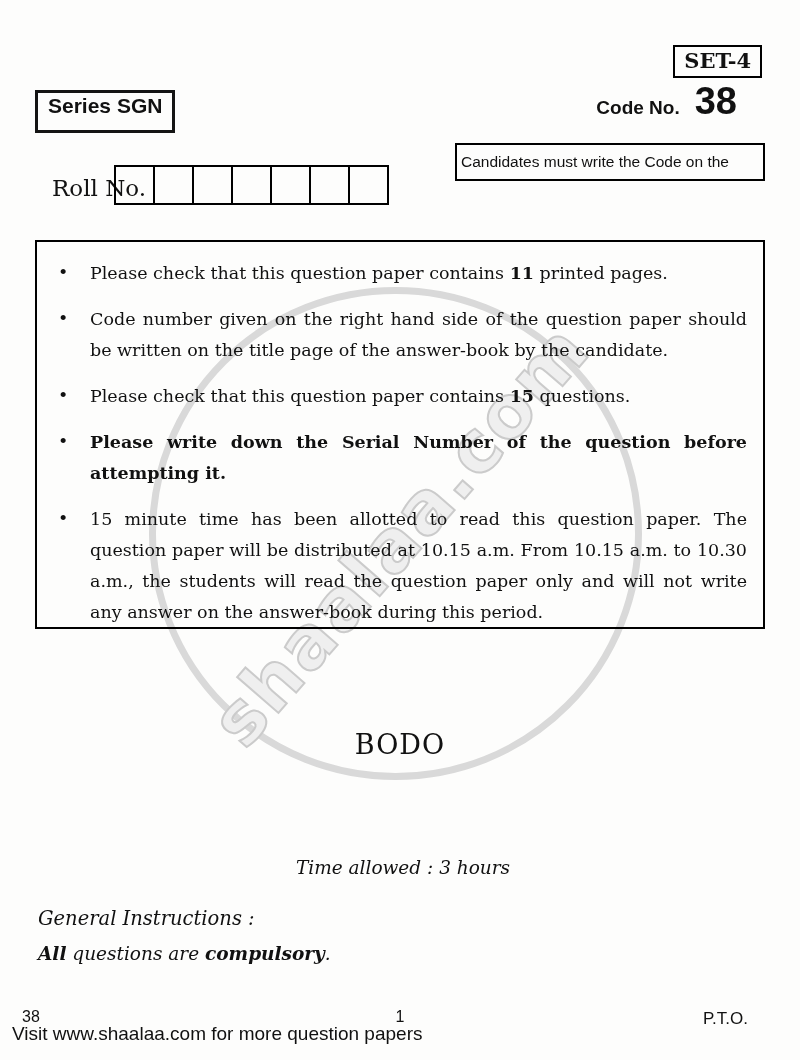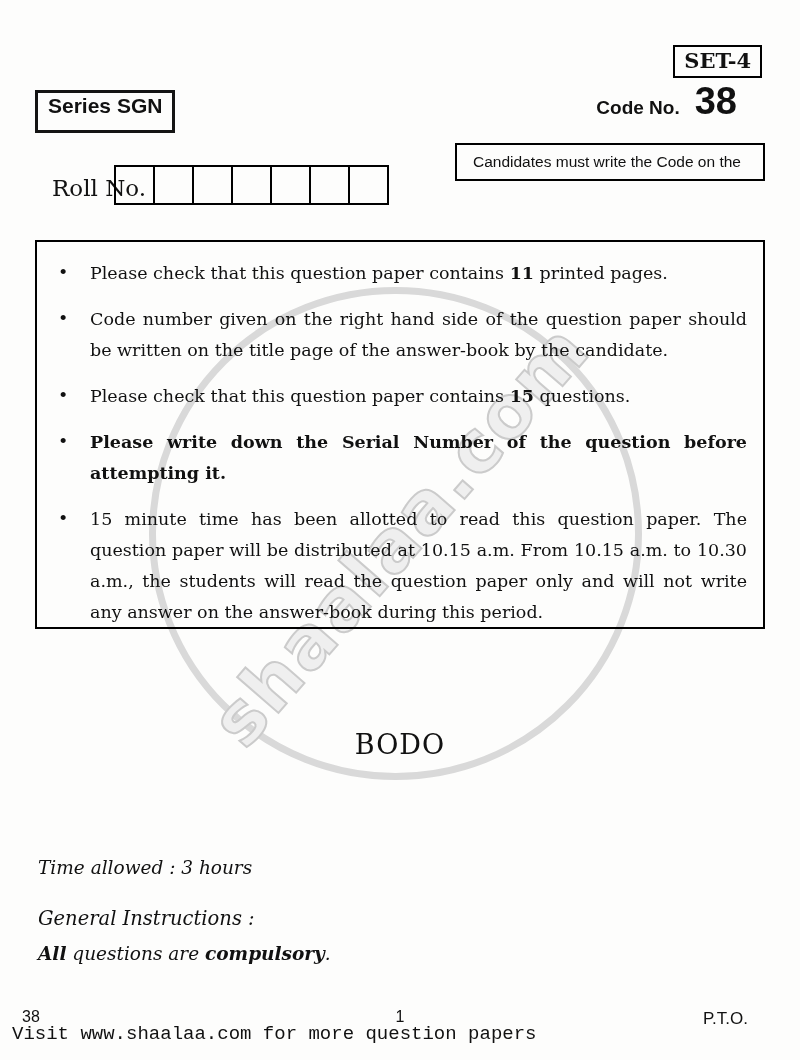--- a/index.html
+++ b/index.html
@@ -43,21 +43,21 @@
   .roll-label { left:52px; top:175px; font-size:23px; }
   .roll-boxes { left:114px; top:165px; display:flex; }
   .roll-box {
     width:41px; height:40px; border:2px solid #000; box-sizing:border-box;
     margin-left:-2px; background:transparent;
   }
   .roll-box:first-child { margin-left:0; }
 
   .cand-box {
     left:455px; top:143px; width:310px; box-sizing:border-box;
-    border:2px solid #000; padding:4px 16px 5px;
+    border:2px solid #000; padding:4px 4px 5px;
     font-family:"Liberation Sans", sans-serif; font-size:15.5px; line-height:25px;
   }
 
   
   .notice-box {
     left:35px; top:240px; width:730px; height:389px; box-sizing:border-box;
     border:2px solid #000; padding:16px 16px 0 0;
   }
   .notice-box ul { margin:0; padding:0; list-style:none; }
   .notice-box li {
@@ -68,30 +68,30 @@
   .itext.justify { text-align:justify; }
   .bold { font-weight:700; }
 
   
   .subject-title {
     top:729px; left:0; width:100%; text-align:center;
     font-weight:400; font-size:27px; letter-spacing:1px;
   }
   .info-row {
     top:857px; left:38px; width:730px; display:flex;
-    justify-content:space-between; font-style:italic; font-size:18.5px;
+    justify-content:center; font-style:italic; font-size:18.5px;
   }
   .gen-heading { top:907px; left:38px; font-weight:400; font-style:italic; font-size:19.5px; }
   .gen-line { top:943px; left:38px; font-style:italic; font-size:18.5px; }
 
   
   .footer-code  { left:22px; top:1008px; font-family:"Liberation Sans", sans-serif; font-size:16px; }
   .footer-page  { left:0; top:1008px; width:100%; text-align:center; font-family:"Liberation Sans", sans-serif; font-size:16px; }
   .footer-pto   { right:52px; top:1009px; font-family:Liberation Sans, sans-serif; font-size:17px;text-align:right; }
-  .footer-visit { left:12px; top:1023px; font-family:Liberation Mono, monospace; font-size:19px;text-align:right; }
+  .footer-visit { left:12px; top:1023px; font-family:Liberation Sans, sans-serif; font-size:19px;text-align:right; }
 </style>
 </head>
 <body>
 
 <div class="page">
 
   <div class="wm-ring"></div>
   <div class="wm-text">shaalaa.com</div>
 
   <div class="content">

